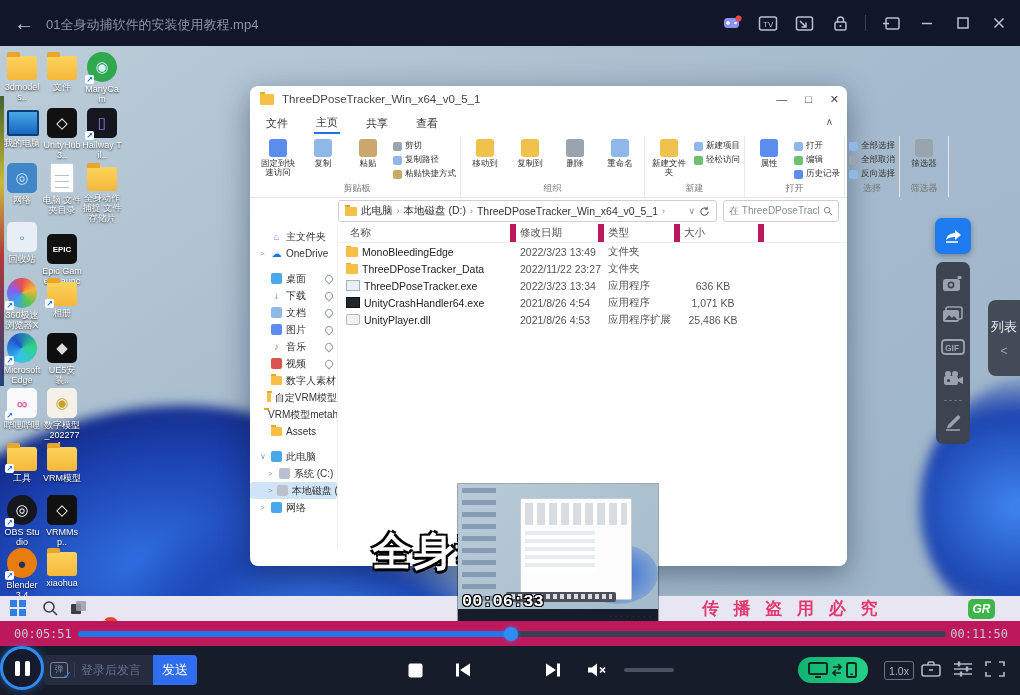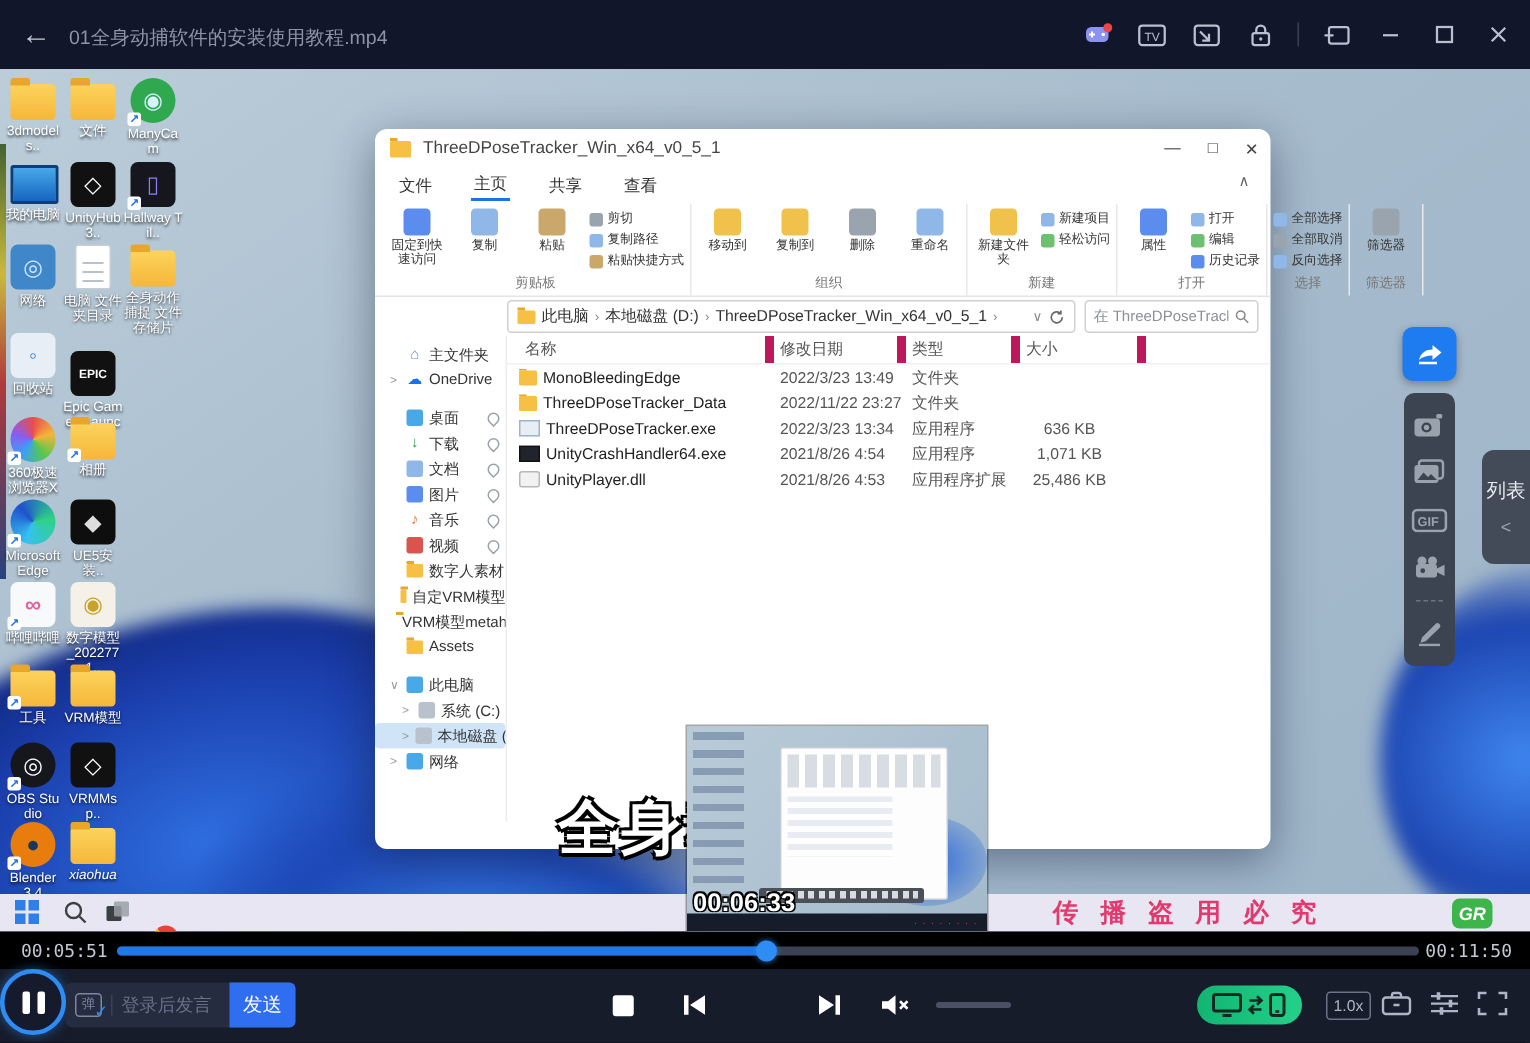--- a/index.html
+++ b/index.html
@@ -91,21 +91,21 @@
     text-shadow:-2px -2px 0 #000,2px -2px 0 #000,-2px 2px 0 #000,2px 2px 0 #000,0 3px 0 #000;z-index:3;}
   #thumb{position:absolute;left:458px;top:438px;width:200px;height:137px;background:linear-gradient(135deg,#b9cbd8,#a3bacb);z-index:4;box-shadow:0 0 0 1px rgba(0,0,0,.35);overflow:hidden;}
   #thumb .texp{position:absolute;left:62px;top:14px;width:110px;height:100px;background:#fdfdfd;border:1px solid #c9ccd2;border-radius:2px;}
   #thumb .texp::before{content:"";position:absolute;left:4px;top:4px;right:4px;height:22px;background:repeating-linear-gradient(90deg,#d8dde4 0 8px,#fff 8px 12px);}
   #thumb .texp::after{content:"";position:absolute;left:4px;top:32px;width:70px;height:40px;background:repeating-linear-gradient(#e8ecf2 0 4px,#fff 4px 8px);}
   #thumb .ticons{position:absolute;left:4px;top:4px;width:34px;height:120px;background:repeating-linear-gradient(#7c91aa 0 5px,transparent 5px 12px);opacity:.8;}
   #thumb .tbloom{position:absolute;left:120px;top:60px;width:80px;height:60px;border-radius:50%;background:radial-gradient(#2e6ad8,rgba(46,106,216,0));}
   #thumb .tchip{position:absolute;left:48px;top:108px;width:110px;height:10px;background:#4a4f58;border-radius:2px;background-image:repeating-linear-gradient(90deg,#d8dce2 0 4px,#4a4f58 4px 7px);background-size:92% 5px;background-repeat:no-repeat;background-position:5px 2px;}
   #thumb .tbar{position:absolute;left:0;bottom:0;width:100%;height:12px;background:#171c2b;}
   #thumb .tred{position:absolute;right:6px;bottom:2px;font-size:6px;color:#e23a6e;letter-spacing:1px;}
-  #ttime{position:absolute;left:4px;top:108px;font-size:17px;font-weight:bold;color:#fff;z-index:5;font-family:Liberation Sans, sans-serif;
+  #ttime{position:absolute;left:4px;top:108px;font-size:17px;font-weight:bold;color:#fff;z-index:5;font-family:Liberation Mono, monospace;
     text-shadow:-1px -1px 0 #000,1px -1px 0 #000,-1px 1px 0 #000,1px 1px 0 #000;}
 
   
   #wtaskbar{position:absolute;left:0;top:550px;width:1020px;height:25px;background:#e9e6f3;z-index:2;}
   .tkic{position:absolute;top:4px;width:17px;height:17px;cursor:pointer;}
   #winlogo{display:grid;grid-template-columns:7px 7px;grid-template-rows:7px 7px;gap:2px;}
   #winlogo div{background:#2f7fe8;}
   #chromeic{border-radius:50%;background:conic-gradient(from -40deg,#ea4335 0 33%,#4285f4 0 66%,#34a853 0 85%,#fbbc05 0 100%);position:relative;}
   #chromeic::before{content:"";position:absolute;left:4px;top:4px;width:9px;height:9px;border-radius:50%;background:#fff;}
   #chromeic::after{content:"";position:absolute;left:6px;top:6px;width:5px;height:5px;border-radius:50%;background:#4285f4;}
@@ -118,21 +118,21 @@
   
   #sharebtn{position:absolute;left:935px;top:218px;width:36px;height:36px;border-radius:7px;background:#1f7bf0;display:flex;align-items:center;justify-content:center;cursor:pointer;z-index:6;box-shadow:0 2px 6px rgba(0,0,0,.3);}
   #toolpanel{position:absolute;left:936px;top:262px;width:34px;height:182px;border-radius:7px;background:#3d4451;display:flex;flex-direction:column;align-items:center;justify-content:space-around;padding:6px 0;box-sizing:border-box;z-index:6;}
   .tpic{width:22px;height:20px;display:flex;align-items:center;justify-content:center;cursor:pointer;}
   .tpdiv{width:18px;border-top:1px dashed #6a7382;}
   #listtab{position:absolute;left:988px;top:300px;width:32px;height:76px;background:#434b59;border-radius:8px 0 0 8px;color:#e8eaee;display:flex;flex-direction:column;align-items:center;justify-content:center;gap:8px;cursor:pointer;z-index:6;}
   #listtab .lbl{font-size:13px;writing-mode:horizontal-tb;}
   #listtab .chev{color:#9aa3b2;font-size:12px;}
 
   
-  #progressrow{position:absolute;left:0;top:621px;width:1020px;height:25px;background:#000000;}
+  #progressrow{position:absolute;left:0;top:621px;width:1020px;height:25px;background:#be185d;}
   .ptime{position:absolute;top:6px;font-size:12px;color:#c3c8d6;font-family:"DejaVu Sans Mono",monospace;}
   #ptimeL{left:14px;} #ptimeR{right:12px;}
   #ptrack{position:absolute;left:78px;top:10px;width:868px;height:6px;border-radius:3px;background:#3a4152;cursor:pointer;}
   #pfill{position:absolute;left:0;top:0;height:6px;border-radius:3px;background:#1f77e8;}
   #pthumb{position:absolute;top:-4px;width:14px;height:14px;border-radius:50%;background:#2e8df5;box-shadow:0 0 4px rgba(46,141,245,.8);cursor:grab;}
 
   
   #controlsrow{position:absolute;left:0;top:646px;width:1020px;height:49px;background:#171c2b;}
   #danmaku{position:absolute;left:44px;top:9px;width:153px;height:30px;background:#252c40;border-radius:4px;display:flex;align-items:center;}
   #danic{position:relative;width:16px;height:14px;border:1.4px solid #7d86a3;border-radius:3px;color:#7d86a3;font-size:9px;line-height:13px;text-align:center;margin-left:6px;}
@@ -348,21 +348,21 @@
           </div>
           <div class="diclabel">VRMMsp..</div>
         </div>
         <div class="dicon" style="left: 2px; top: 502px;">
           <div style="position: relative; width: 30px; margin: 0px auto;">
             <div class="dicim" style="background: rgb(232, 125, 13); color: rgb(27, 54, 93); font-size: 15px; border-radius: 50%;">●</div>
             <div class="shortcut">↗</div>
           </div>
           <div class="diclabel">Blender 3.4</div>
         </div>
-        <div class="dicon" style="left: 42px; top: 502px; font-style: italic;">
+        <div class="dicon" style="left: 42px; top: 502px;">
           <div style="position: relative; width: 30px; margin: 0px auto;">
             <div class="cssfolder" style="margin: 4px auto 0px;"></div>
           </div>
           <div class="diclabel">xiaohua</div>
         </div>
       </div>
 
     <div id="explorer">
       <div id="exTitlebar">
         <div style="width:14px;height:11px;margin-left:10px;" class="navfold"></div>

